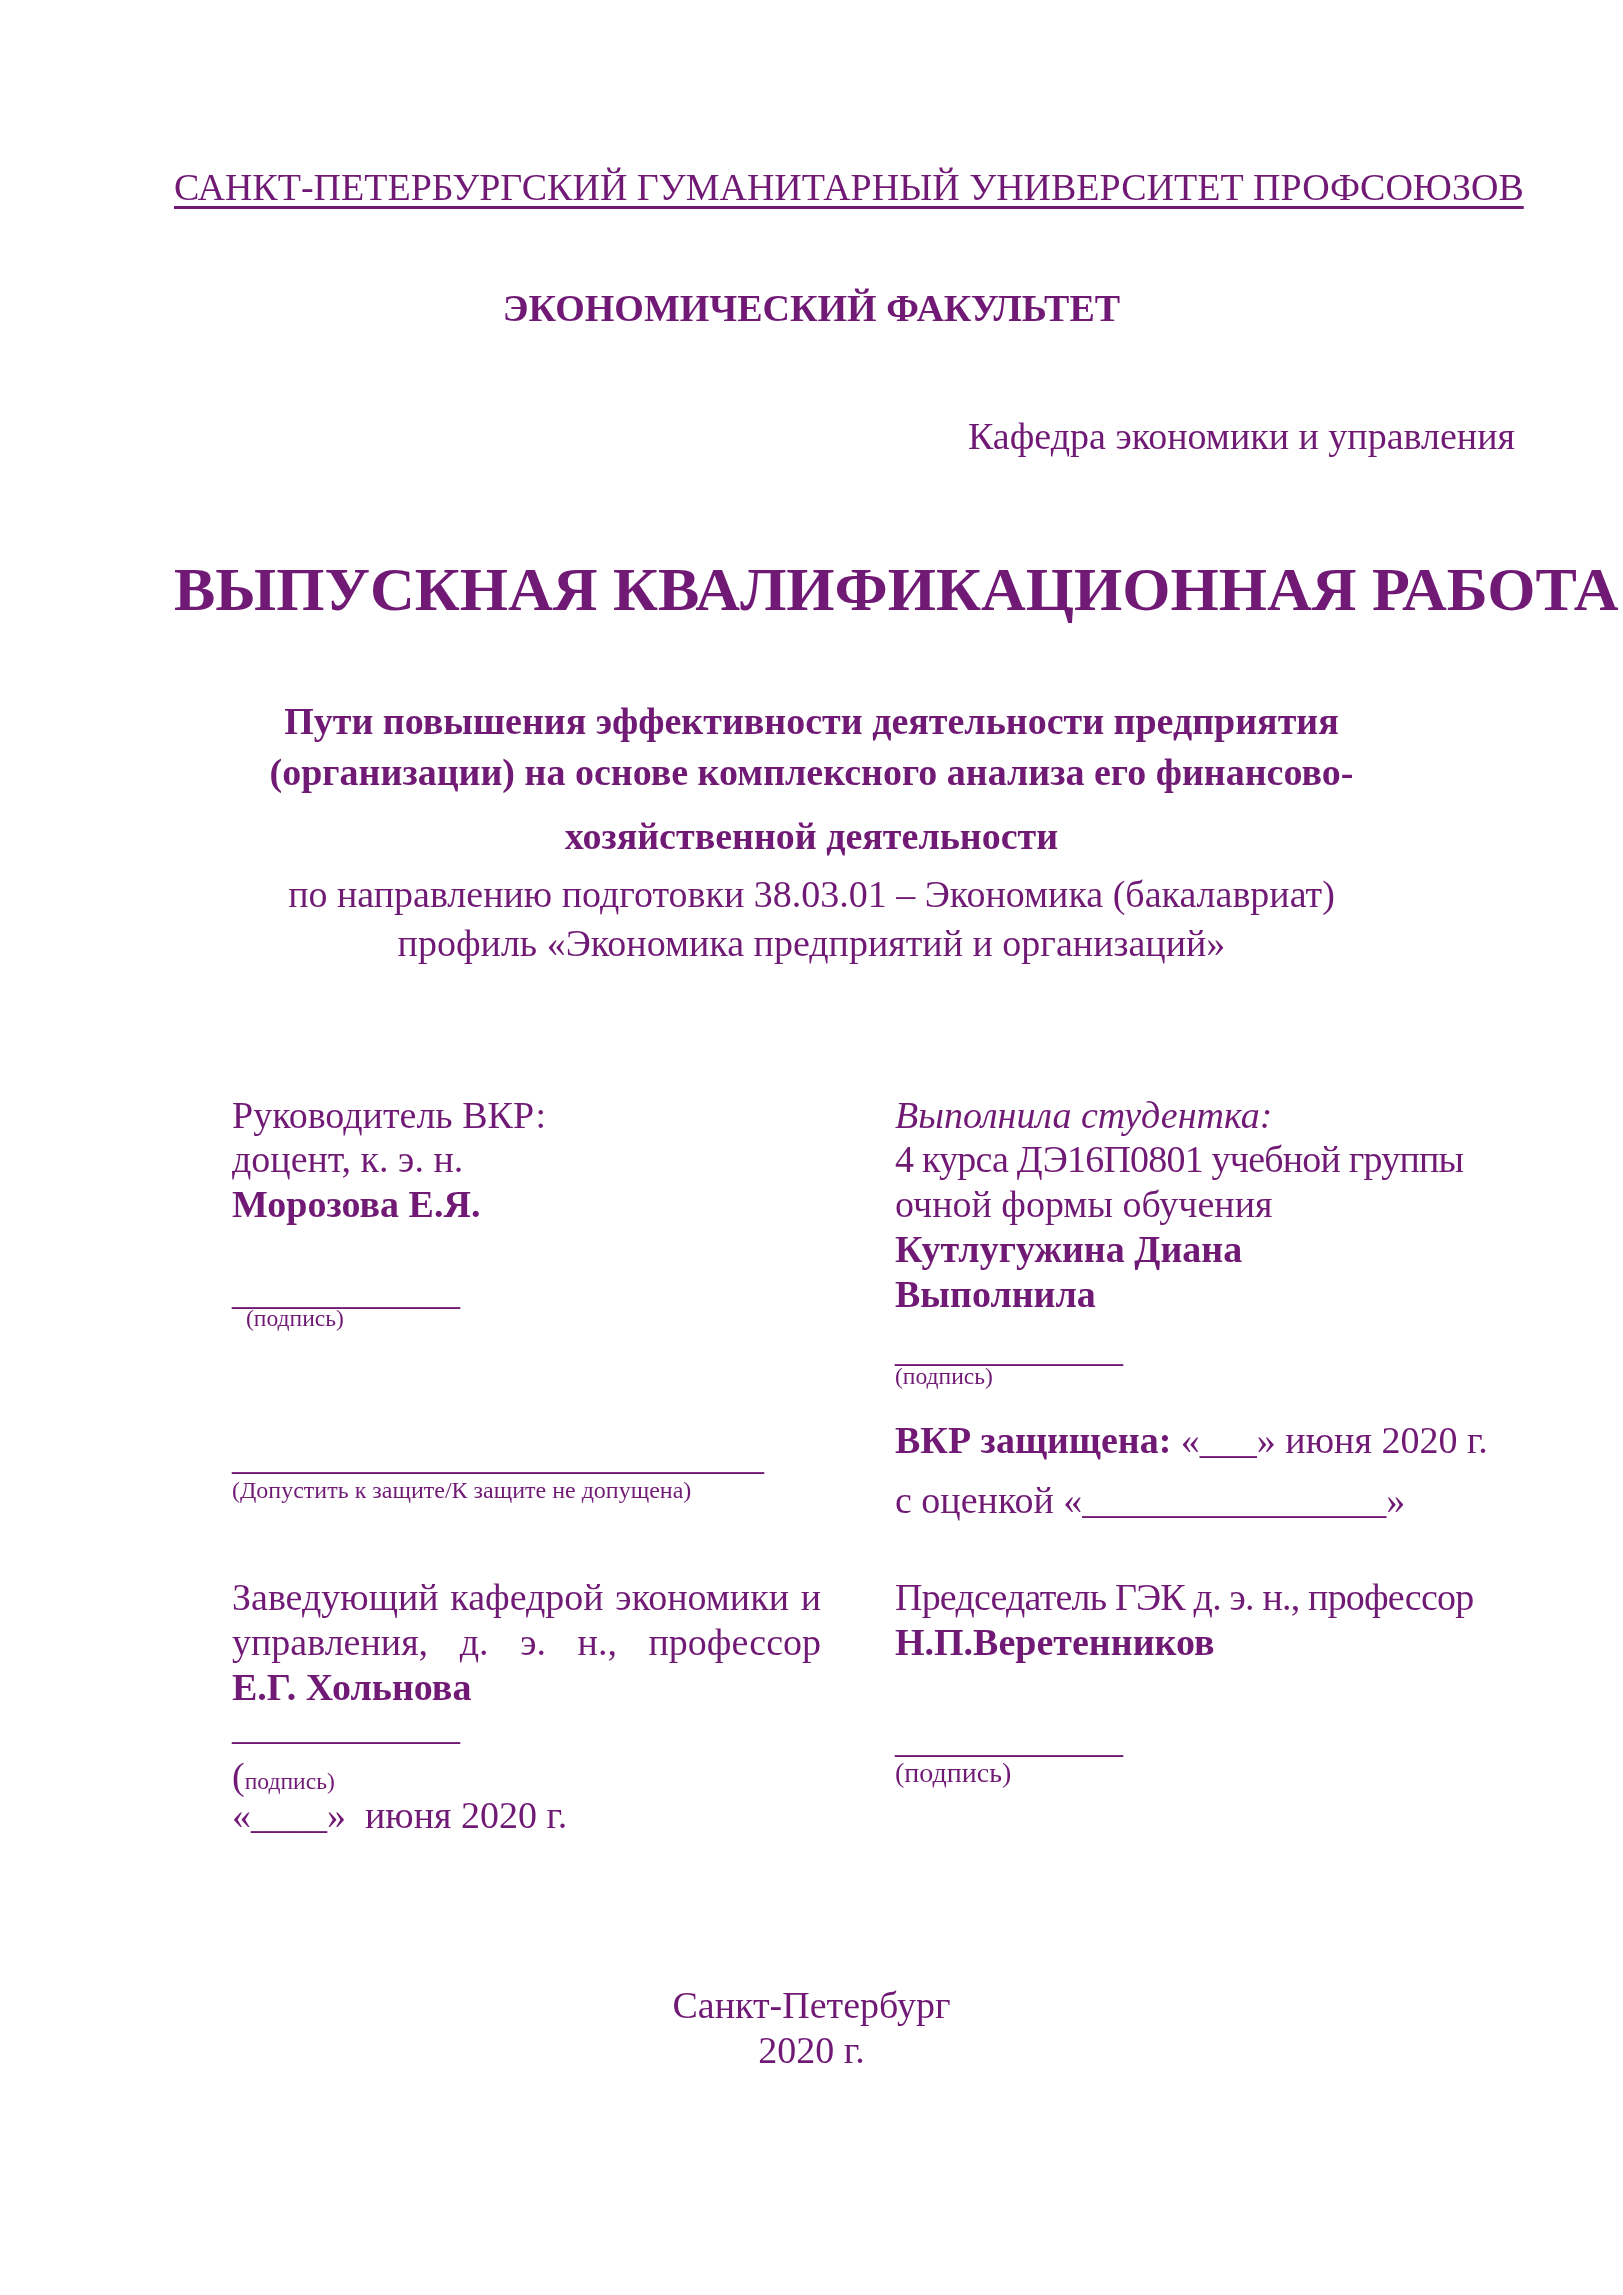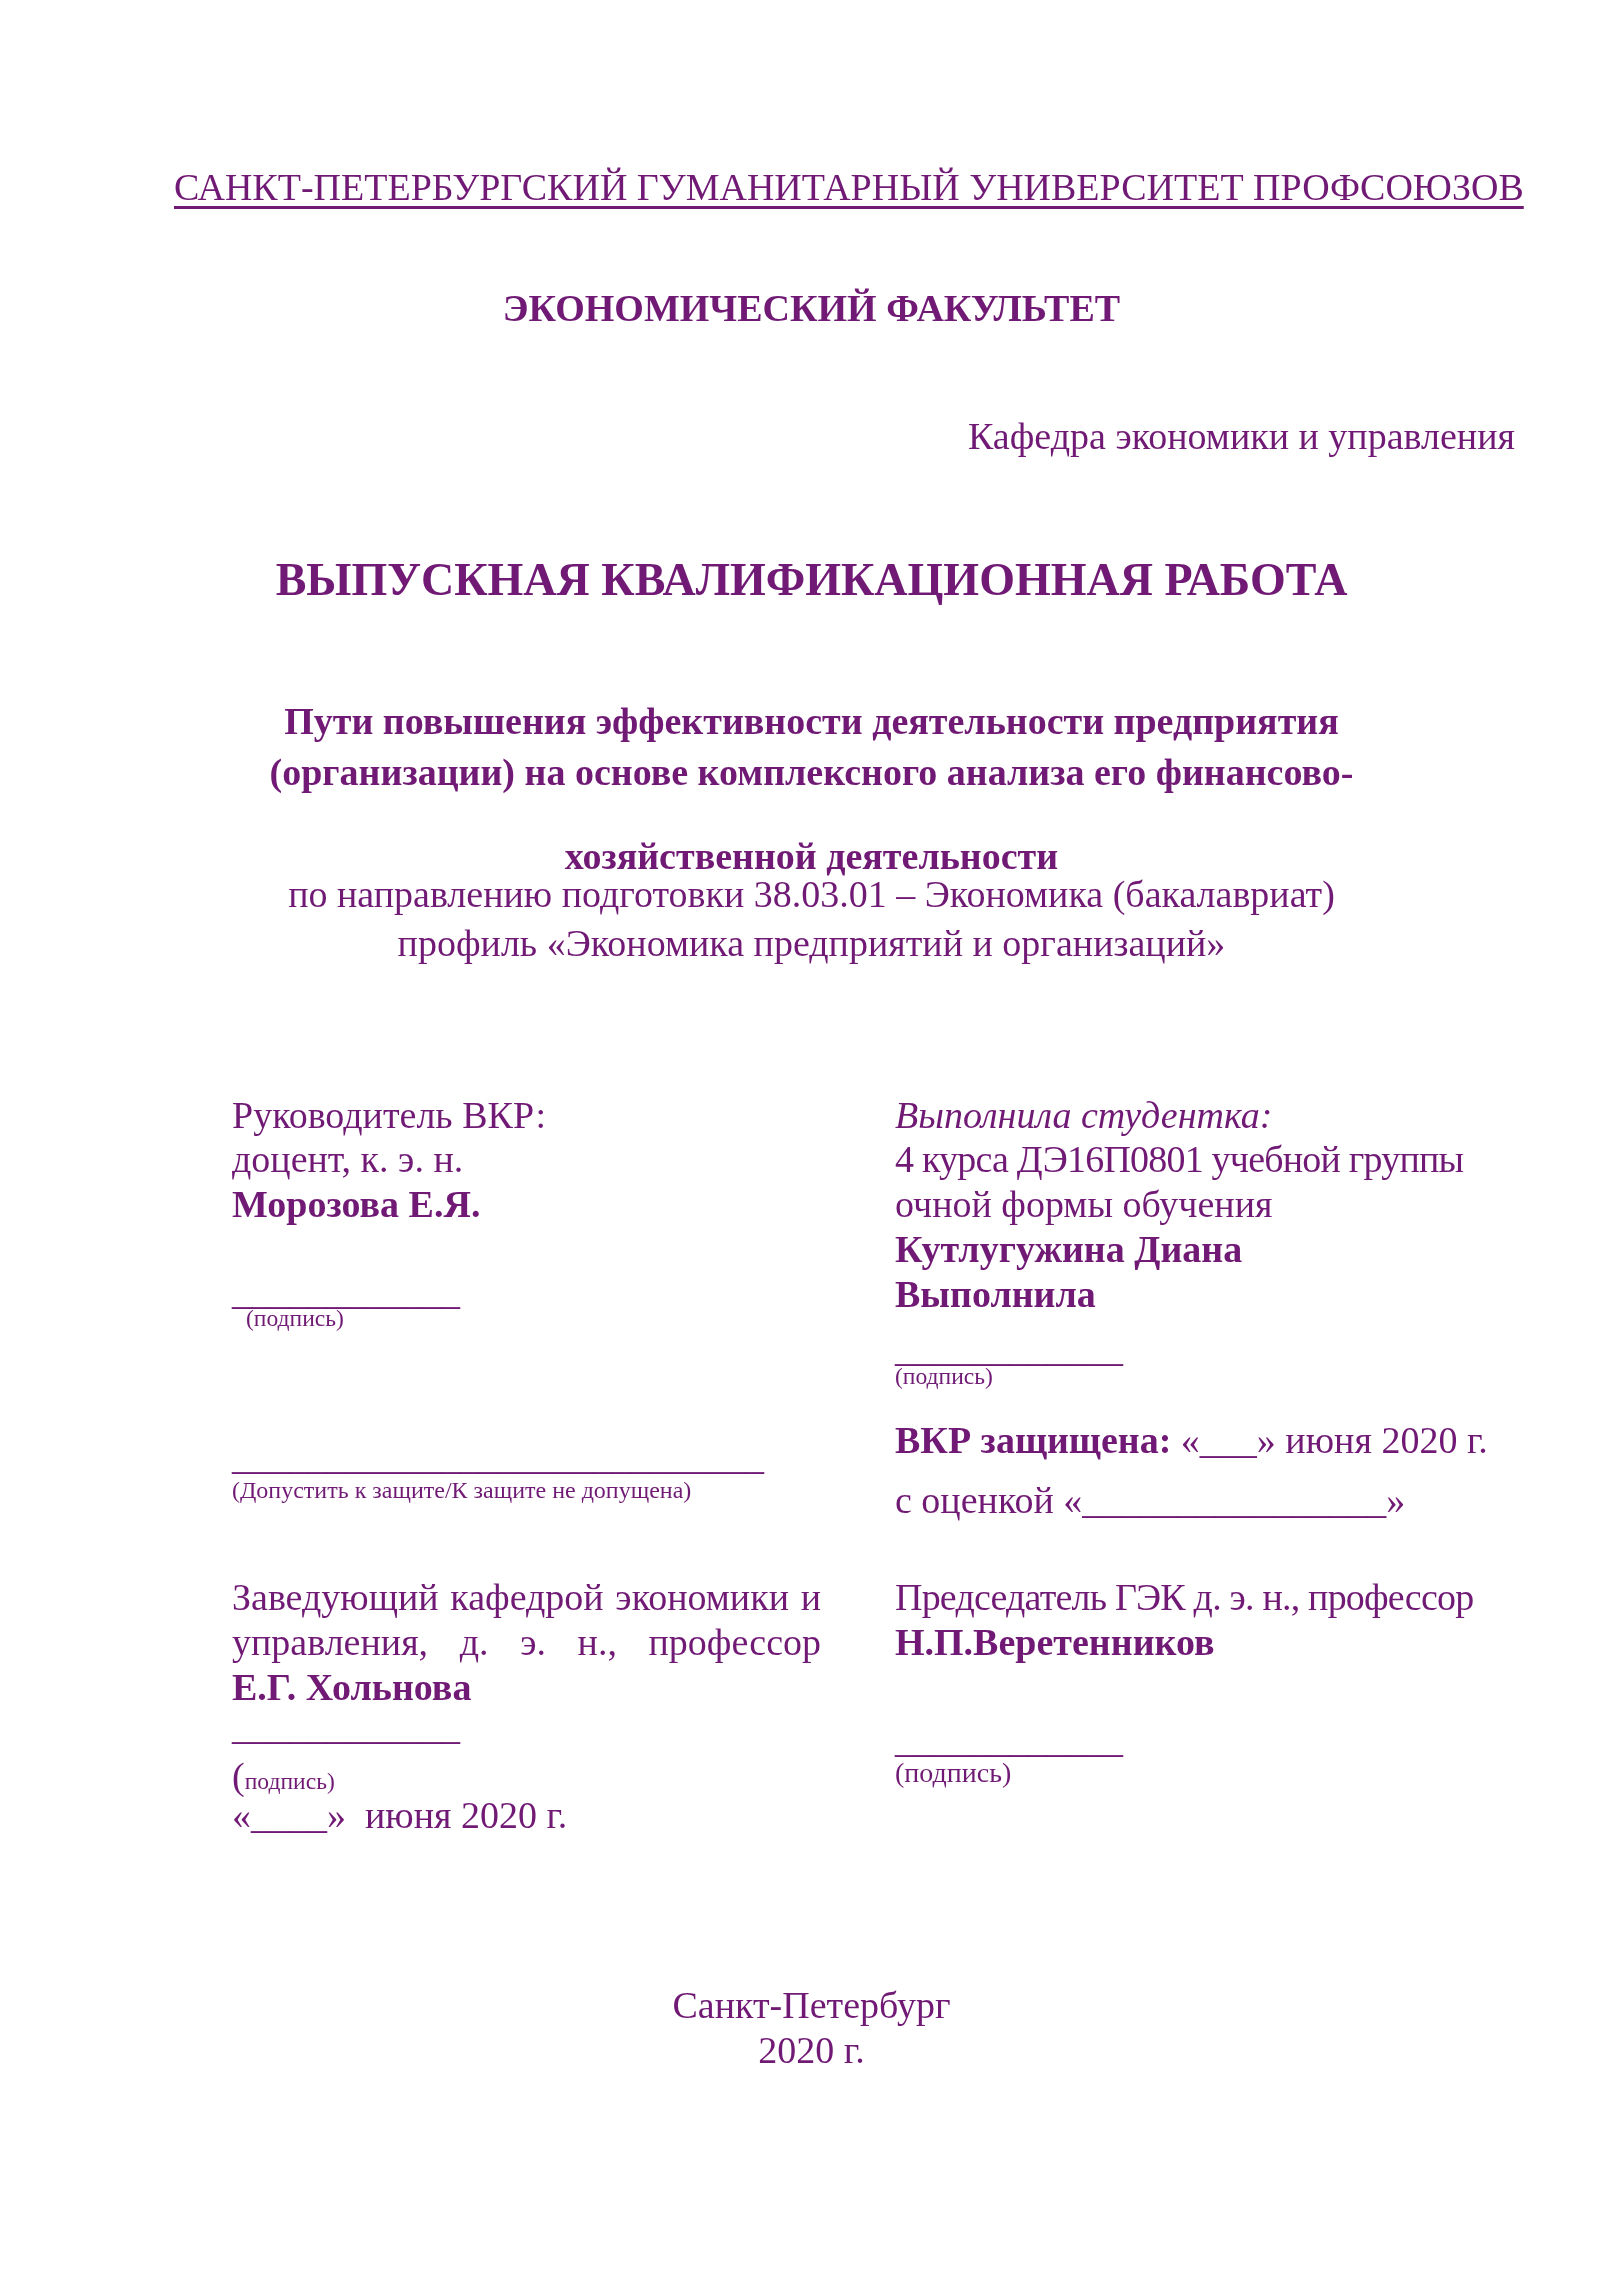--- a/index.html
+++ b/index.html
@@ -30,21 +30,21 @@
   .rightal {
     left: 174px;
     width: 1341px;
     text-align: right;
   }
   .bold { font-weight: bold; }
   .underlined {
     text-decoration: underline;
     text-underline-offset: 5.5px;
   }
-  .big { font-size: 46px; }
+  .big { font-size: 62px; }
   .small30 { font-size: 23.6px; }
   .small36 { font-size: 28px; }
   .small38 { font-size: 24px; }
   .leftcol  { left: 232px;  width: 589px; }
   .rightcol { left: 895px; width: 619px; }
   .justlast {
     white-space: normal;
     text-align: justify;
     text-align-last: justify;
   }
@@ -59,21 +59,21 @@
 
 <div class="page">
 
   <div class="line centered underlined" style="top:166px;">САНКТ-ПЕТЕРБУРГСКИЙ ГУМАНИТАРНЫЙ УНИВЕРСИТЕТ ПРОФСОЮЗОВ</div>
   <div class="line centered bold" style="top:287px;">ЭКОНОМИЧЕСКИЙ ФАКУЛЬТЕТ</div>
   <div class="line rightal" style="top:415px;">Кафедра экономики и управления</div>
 
   <div class="line centered bold big" style="top:554px;">ВЫПУСКНАЯ КВАЛИФИКАЦИОННАЯ РАБОТА</div>
   <div class="line centered bold" style="top:700px;">Пути повышения эффективности деятельности предприятия</div>
   <div class="line centered bold" style="top:751px;">(организации) на основе комплексного анализа его финансово-</div>
-  <div class="line centered bold" style="top:835px;">хозяйственной деятельности</div>
+  <div class="line centered bold" style="top:815px;">хозяйственной деятельности</div>
   <div class="line centered" style="top:873px;">по направлению подготовки 38.03.01 – Экономика (бакалавриат)</div>
   <div class="line leftcol" style="top:1094px;">Руководитель ВКР:</div>
 
   <div class="line centered" style="top:922px;">профиль «Экономика предприятий и организаций»</div>
   <div class="line leftcol" style="top:1138px;">доцент, к. э. н.</div>
   <div class="line leftcol bold" style="top:1183px;">Морозова Е.Я.</div>
   <div class="line leftcol" style="top:1270px;">____________</div>
   <div class="line small30" style="left:246px; top:1305px;">(подпись)</div>
 
   <div class="line leftcol" style="top:1435px;">____________________________</div>

